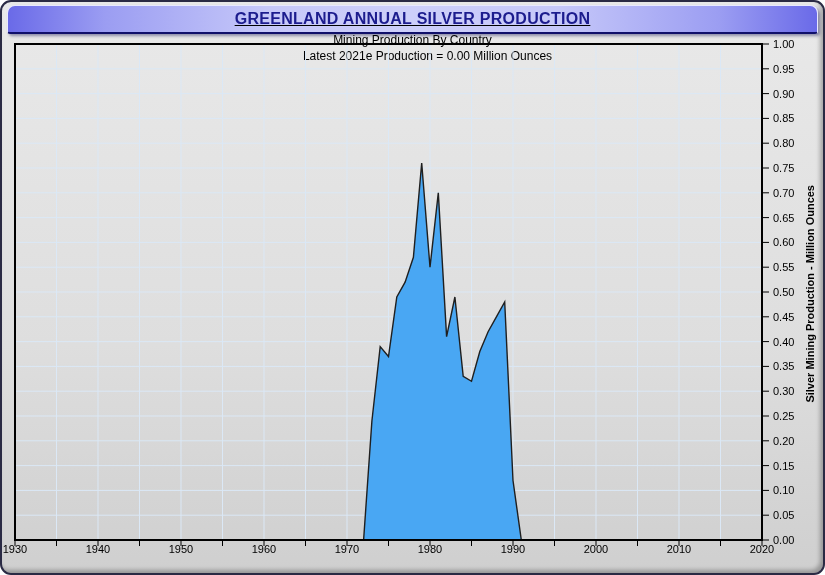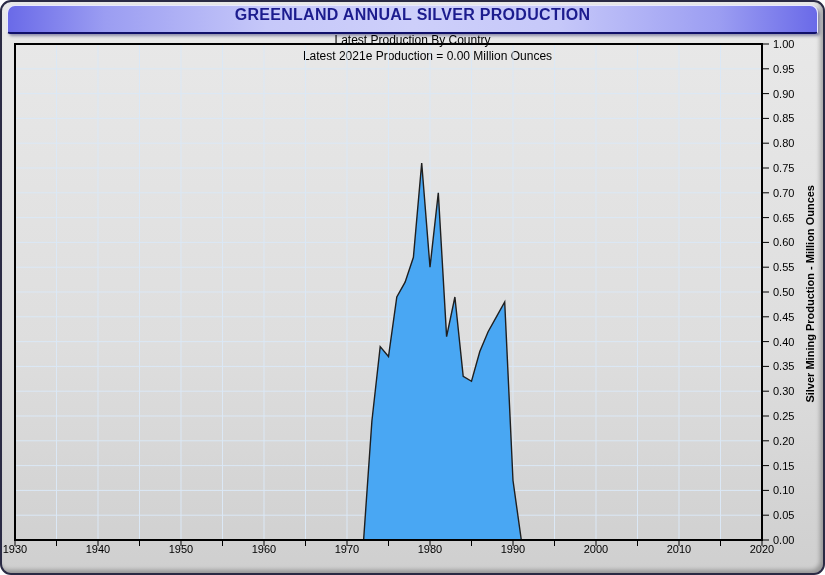--- a/index.html
+++ b/index.html
@@ -13,21 +13,21 @@
     background:linear-gradient(180deg,#e9e9e9 0%,#dedede 60%,#cfcfcf 100%);
     box-shadow:inset -3px -3px 4px rgba(0,0,0,0.28);
     overflow:hidden;
   }
   .banner{
     position:absolute;left:5px;top:3px;right:5px;height:26px;
     border-radius:8px 8px 3px 3px;
     border:1px solid #e8e8ff;border-bottom:2px solid #10106a;
     background:linear-gradient(90deg,var(--banner-dark,#6a6ae8) 0%,#9b9df2 12%,#c6c8f9 32%,var(--banner-light,#cdcffa) 50%,#c6c8f9 68%,#9b9df2 88%,var(--banner-dark,#6a6ae8) 100%);
     box-shadow:2px 2px 3px rgba(30,30,90,0.45);
-    display:flex;align-items:flex-start;justify-content:center;
+    display:flex;align-items:center;justify-content:center;text-decoration:underline;
   }
   .banner .title{
     font-size:16px;font-weight:bold;color:var(--title-text,#1c1c8e);
     letter-spacing:0.3px;margin:0;
   }
   .subtitle{
     position:absolute;top:31px;left:0;right:0;text-align:center;
     font-size:12px;color:#000;
   }
   .annotation{
@@ -49,21 +49,21 @@
   #chart-svg{position:absolute;left:0;top:0;}
   #chart-svg text{font-family:"Liberation Sans",sans-serif;}
 </style>
 </head>
 <body>
 
 <div class="frame">
   <div class="banner">
     <h1 class="title">GREENLAND ANNUAL SILVER PRODUCTION</h1>
   </div>
-  <div class="subtitle">Latest Production By Country</div>
+  <div class="subtitle">Mining Production By Country</div>
   <div class="annotation">Latest 2021e Production = 0.00 Million Ounces</div>
   <div class="y-axis-title">
     <span>Silver Mining Production - Million Ounces</span>
   </div>
 </div>
 
 <svg id="chart-svg" width="825" height="575" viewBox="0 0 825 575">
     <line x1="56.5" y1="44" x2="56.5" y2="540" stroke="#dbe8f6" stroke-width="1"></line>
     <line x1="98" y1="44" x2="98" y2="540" stroke="#dbe8f6" stroke-width="1"></line>
     <line x1="139.5" y1="44" x2="139.5" y2="540" stroke="#dbe8f6" stroke-width="1"></line>

